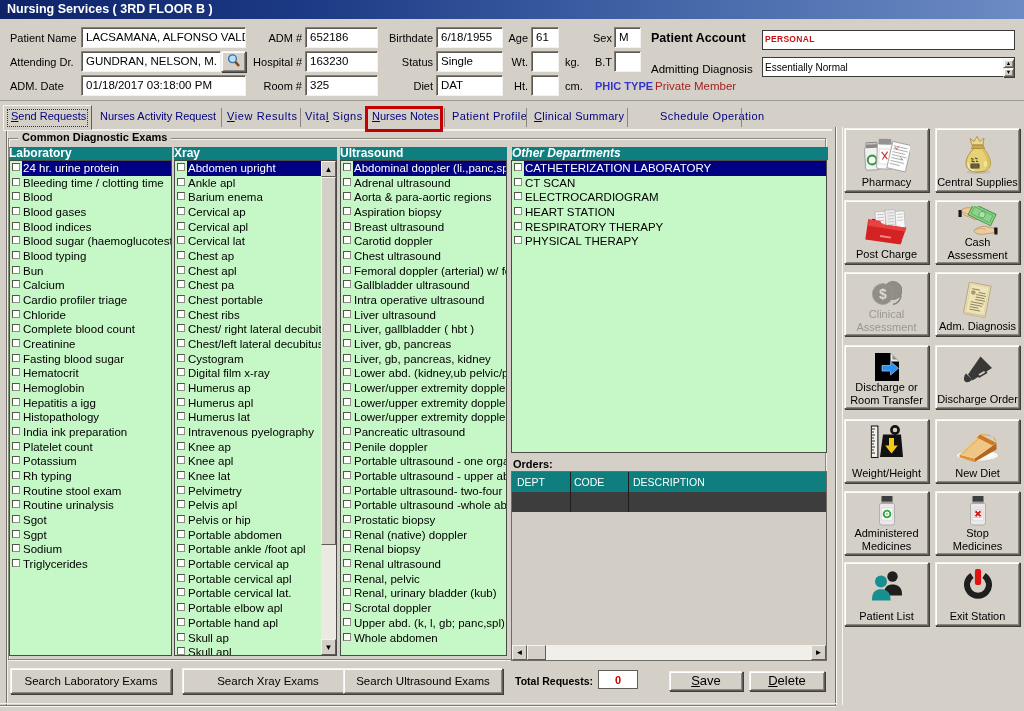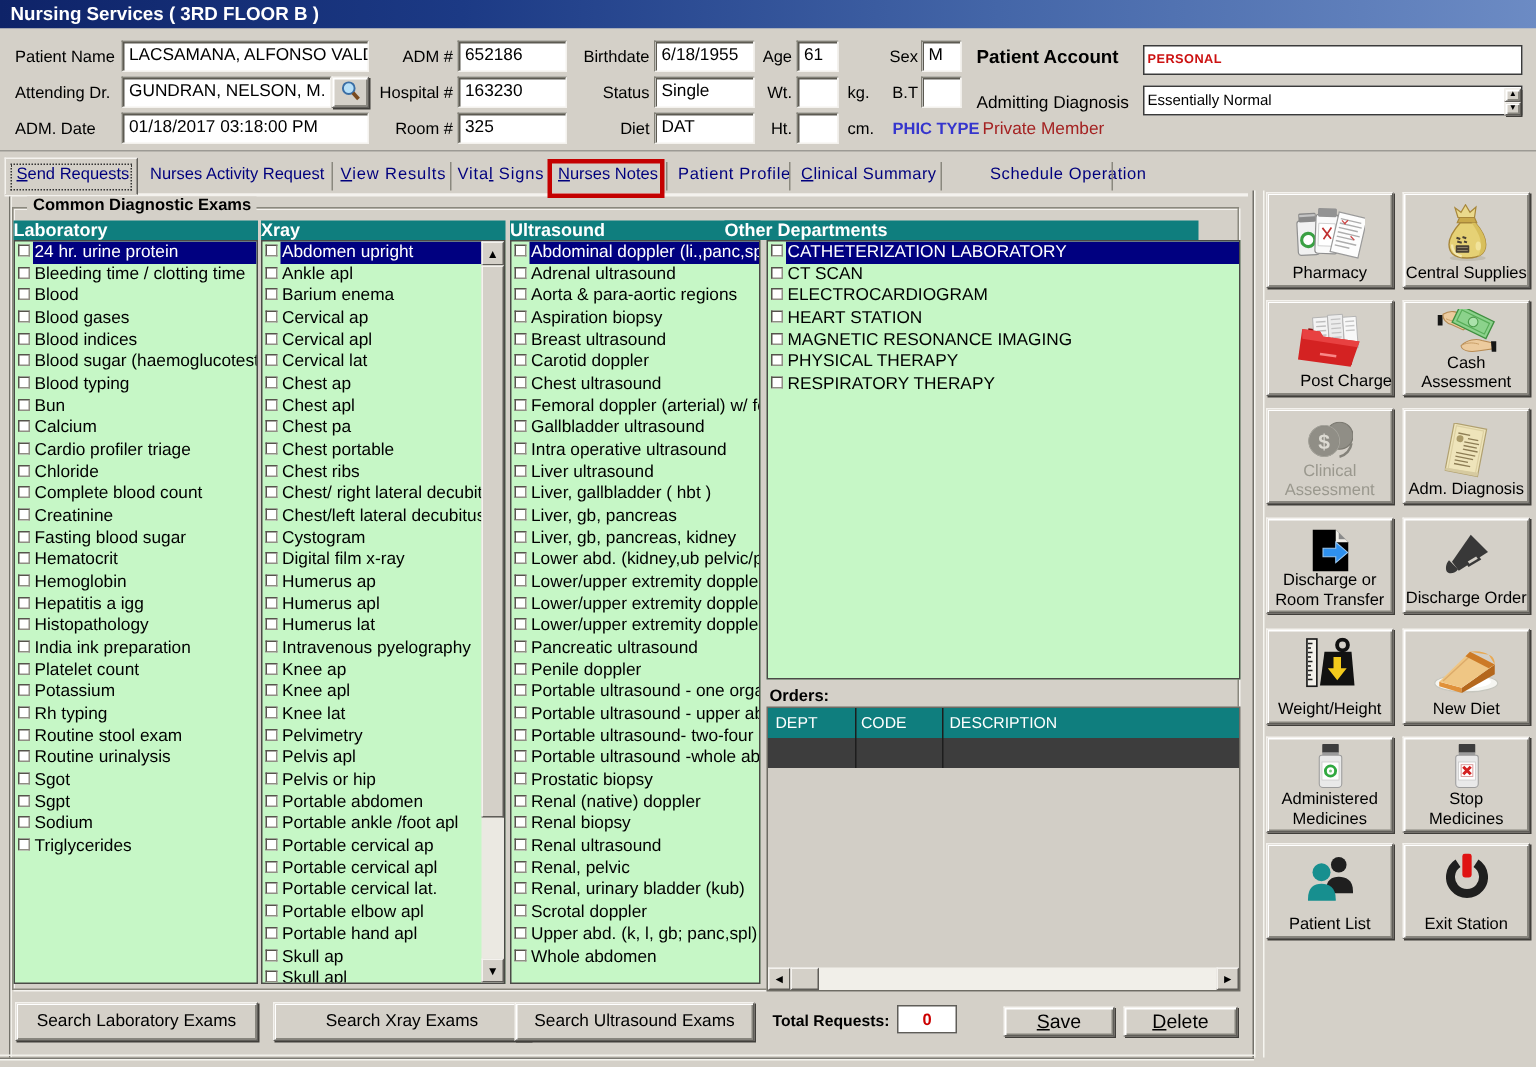--- a/index.html
+++ b/index.html
@@ -127,21 +127,21 @@
 <div class="tsep" style="left:627px;"></div>
 <div class="tsep" style="left:741px;"></div>
 <div class="abs" id="redbox" style="left:365px; top:106px; width:78px; height:26px; border:3px solid #c40000;"></div>
 
 <div class="abs" id="gbox"></div>
 <div class="abs" id="gboxlbl">Common Diagnostic Exams</div>
 
 <div class="colhdr" style="left:9px; width:163px;">Laboratory</div>
 <div class="colhdr" style="left:174px; width:163px;">Xray</div>
 <div class="colhdr" style="left:340px; width:167px;">Ultrasound</div>
-<div class="colhdr" style="left:483px; width:316px;">Other Departments</div>
+<div class="colhdr" style="left:512px; width:316px;font-style:italic;">Other Departments</div>
 
 <div class="list" style="left:9px; width:163px; height:496px;">
 <div class="row sel">
       <span class="cb"></span>
       <span class="rt">24 hr. urine protein</span>
     </div>
 <div class="row">
       <span class="cb"></span>
       <span class="rt">Bleeding time / clotting time</span>
     </div>
@@ -534,29 +534,25 @@
 <div class="row">
       <span class="cb"></span>
       <span class="rt">ELECTROCARDIOGRAM</span>
     </div>
 <div class="row">
       <span class="cb"></span>
       <span class="rt">HEART STATION</span>
     </div>
 <div class="row">
       <span class="cb"></span>
-      <span class="rt">MAGNETIC RESONANCE IMAGING</span>
+      <span class="rt">RESPIRATORY THERAPY</span>
     </div>
 <div class="row">
       <span class="cb"></span>
       <span class="rt">PHYSICAL THERAPY</span>
-    </div>
-<div class="row">
-      <span class="cb"></span>
-      <span class="rt">RESPIRATORY THERAPY</span>
     </div>
 </div>
 
 <div class="sbv" style="left:321px; top:161px; width:15px; height:494px;"></div>
 <div class="sbtn" style="left:321px; top:161px; width:15px; height:16px; font-size:8px; line-height:15px;">▲</div>
 <div class="abs" style="left:321px; top:177px; width:15px; height:368px; background:#d4d0c8; border:1px solid; border-color:#f4f2ee #5f5d58 #5f5d58 #f4f2ee;"></div>
 <div class="sbtn" style="left:321px; top:639px; width:15px; height:16px; font-size:8px; line-height:15px;">▼</div>
 
 <div class="lbl" id="orderslbl" style="left:513px; top:457px; font-weight:bold;">Orders:</div>
 <div class="abs" id="otable">
@@ -621,21 +617,21 @@
 <path d="M14 12.5 C 10 17, 6.5 22, 6.5 27 C 6.5 33.5, 11.5 36, 18.5 36 C 26 36, 31 33.5, 31 27 C 31 21.5, 27.5 16.5, 24 12.5 Z" fill="#e6d175" stroke="#a8873a" stroke-width="0.9"></path>
 <path d="M24 12.5 C 27.5 16.5, 31 21.5, 31 27 C 31 31, 29 33.8, 25.5 35.2 C 28 32, 28.5 26, 26.5 21 C 25 17.5, 23 14.5, 21.5 12.5 Z" fill="#d8bf5c"></path>
 <path d="M8.5 27 C 8.5 31, 11 34, 15 34.8" stroke="#f4e8b0" stroke-width="1.6" fill="none"></path>
 <path d="M11.5 22.5 l2.5 0.8 M15.5 22 l2.5 0.8 M12 25 l3 0.8 M16.5 25 l2 0.6" stroke="#4a4134" stroke-width="1.3"></path>
 <rect x="11" y="27.5" width="9" height="5" rx="0.5" fill="#4a4134"></rect>
 <path d="M12 29 h7 M12 31 h7" stroke="#8f8368" stroke-width="0.8"></path>
 <ellipse cx="26" cy="28" rx="1.8" ry="3" fill="#f2e4a0" opacity="0.9"></ellipse>
 </svg>
     <div class="cap">Central Supplies</div>
   </div>
-<div class="bigbtn" style="left:844px; top:200px;text-align:right;">
+<div class="bigbtn" style="left:844px; top:200px;">
     <svg width="56" height="42" viewBox="0 0 56 42" style="top:4px">
 <g transform="rotate(8 28 24)">
 <path d="M12 16 L 44 16 L 44 36 L 12 36 Z" fill="#8a0f0f"></path>
 <g transform="rotate(-12 28 18)">
 <rect x="16" y="6" width="10" height="22" fill="#f4f4f4" stroke="#b0b0b0" stroke-width="0.6"></rect>
 <path d="M18 9 h6.5 M18 12 h6.5 M18 15 h6.5 M18 18 h6.5 M18 21 h6.5" stroke="#bdbdbd" stroke-width="0.9"></path>
 <rect x="26" y="5" width="10" height="23" fill="#ececec" stroke="#b0b0b0" stroke-width="0.6"></rect>
 <path d="M28 8 h6.5 M28 11 h6.5 M28 14 h6.5 M28 17 h6.5 M28 20 h6.5" stroke="#c2c2c2" stroke-width="0.9"></path>
 <rect x="36" y="7" width="9" height="21" fill="#f8f8f8" stroke="#b0b0b0" stroke-width="0.6"></rect>
 <path d="M37.5 10 h6 M37.5 13 h6 M37.5 16 h6" stroke="#c6c6c6" stroke-width="0.9"></path>

